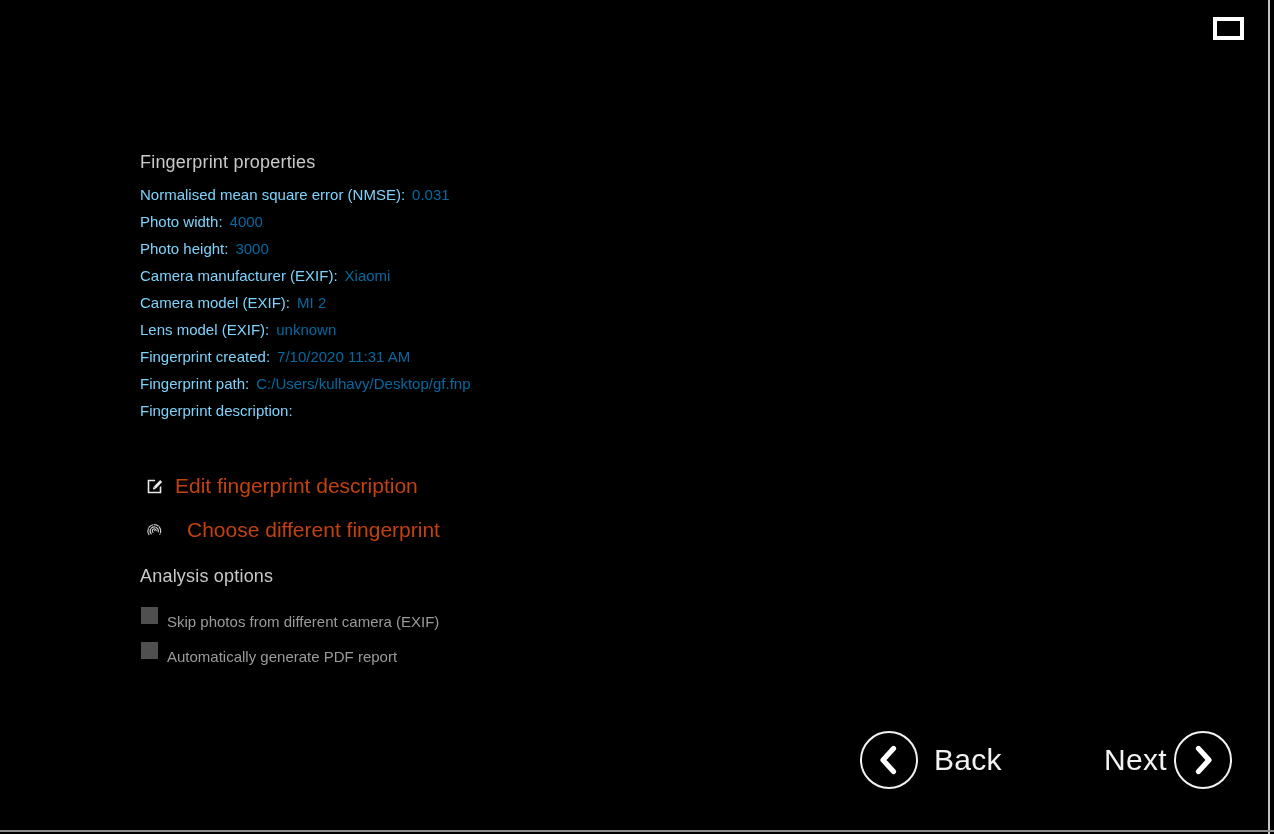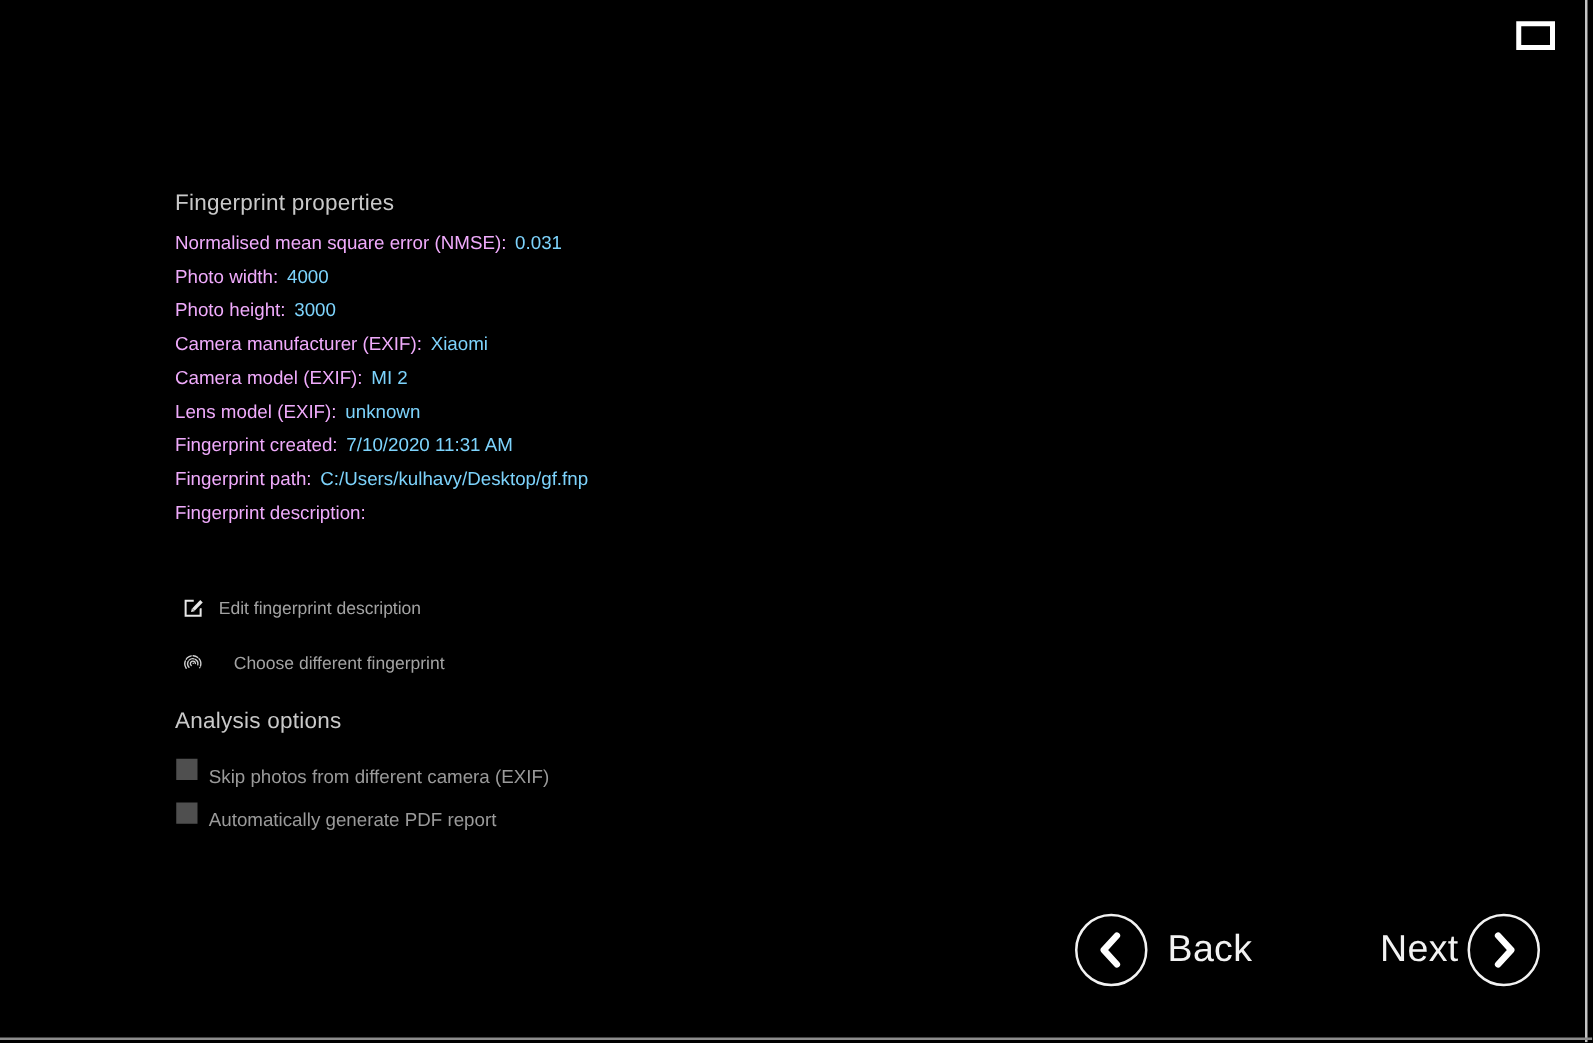--- a/index.html
+++ b/index.html
@@ -47,37 +47,37 @@
     position: absolute;
     left: 140px; top: 181px;
   }
   .prop-row {
     height: 27px;
     display: flex;
     align-items: center;
     font-size: 15px;
     white-space: pre;
   }
-  .prop-label { color: #f0abfc; }
-  .prop-value { color: #7dd3fc; margin-left: 7px; }
+  .prop-label { color: #7dd3fc; }
+  .prop-value { color: #0369a1; margin-left: 7px; }
 
   .action {
     position: absolute;
     left: 146px;
     height: 22px;
     display: flex;
     align-items: center;
     gap: 11px;
     cursor: pointer;
   }
   #action-edit { top: 475px; }
   #action-choose { top: 519px; gap: 24px; }
   .action-label {
-    font-size: 14px;
-    color: #a3a3a3;
+    font-size: 21px;
+    color: #c2410c;
   }
   .action-icon { display: flex; align-items: center; }
 
   .checkbox-row {
     position: absolute;
     left: 141px;
     display: flex;
     align-items: center;
     gap: 9px;
     cursor: pointer;

